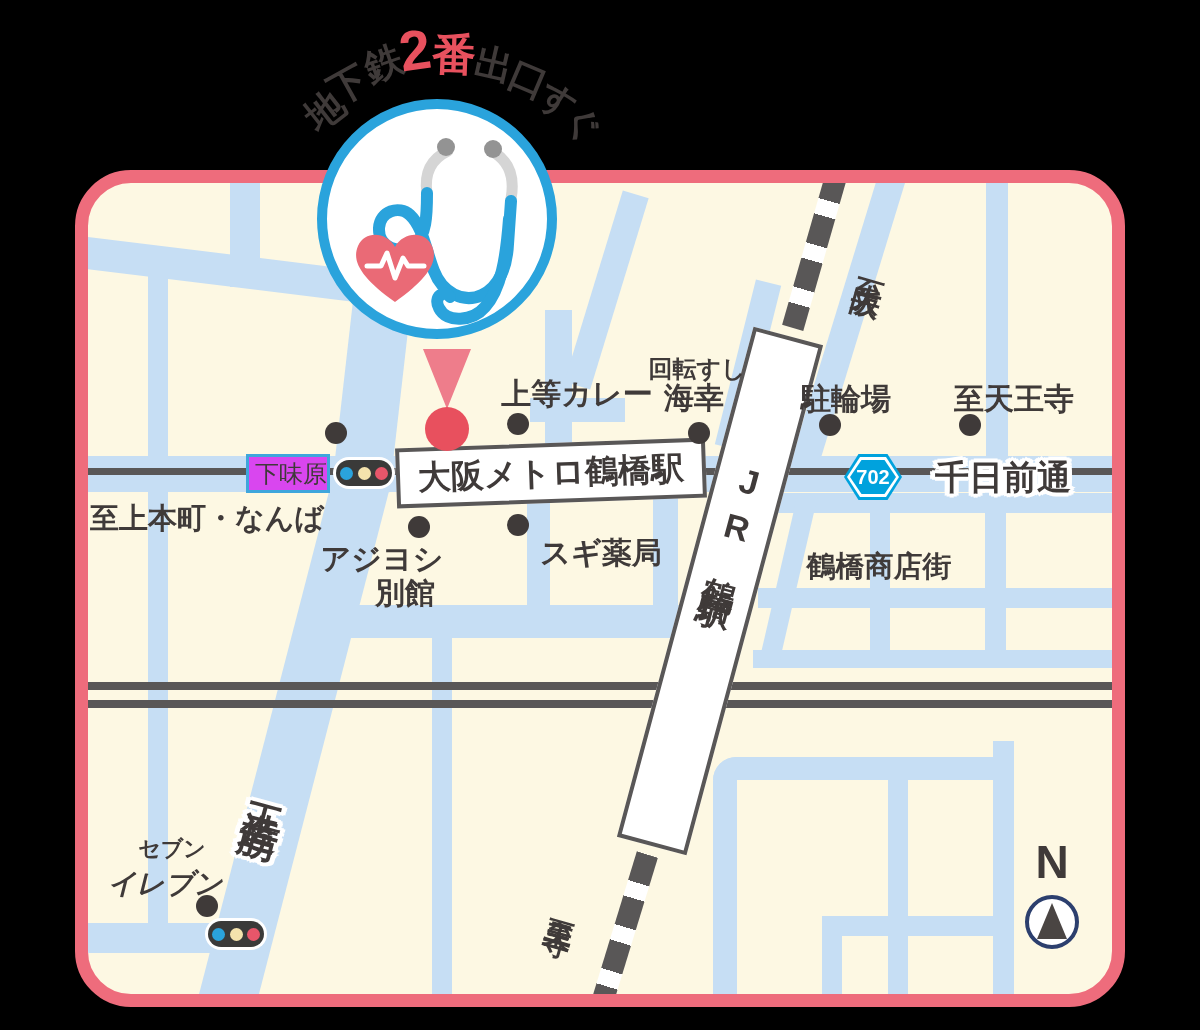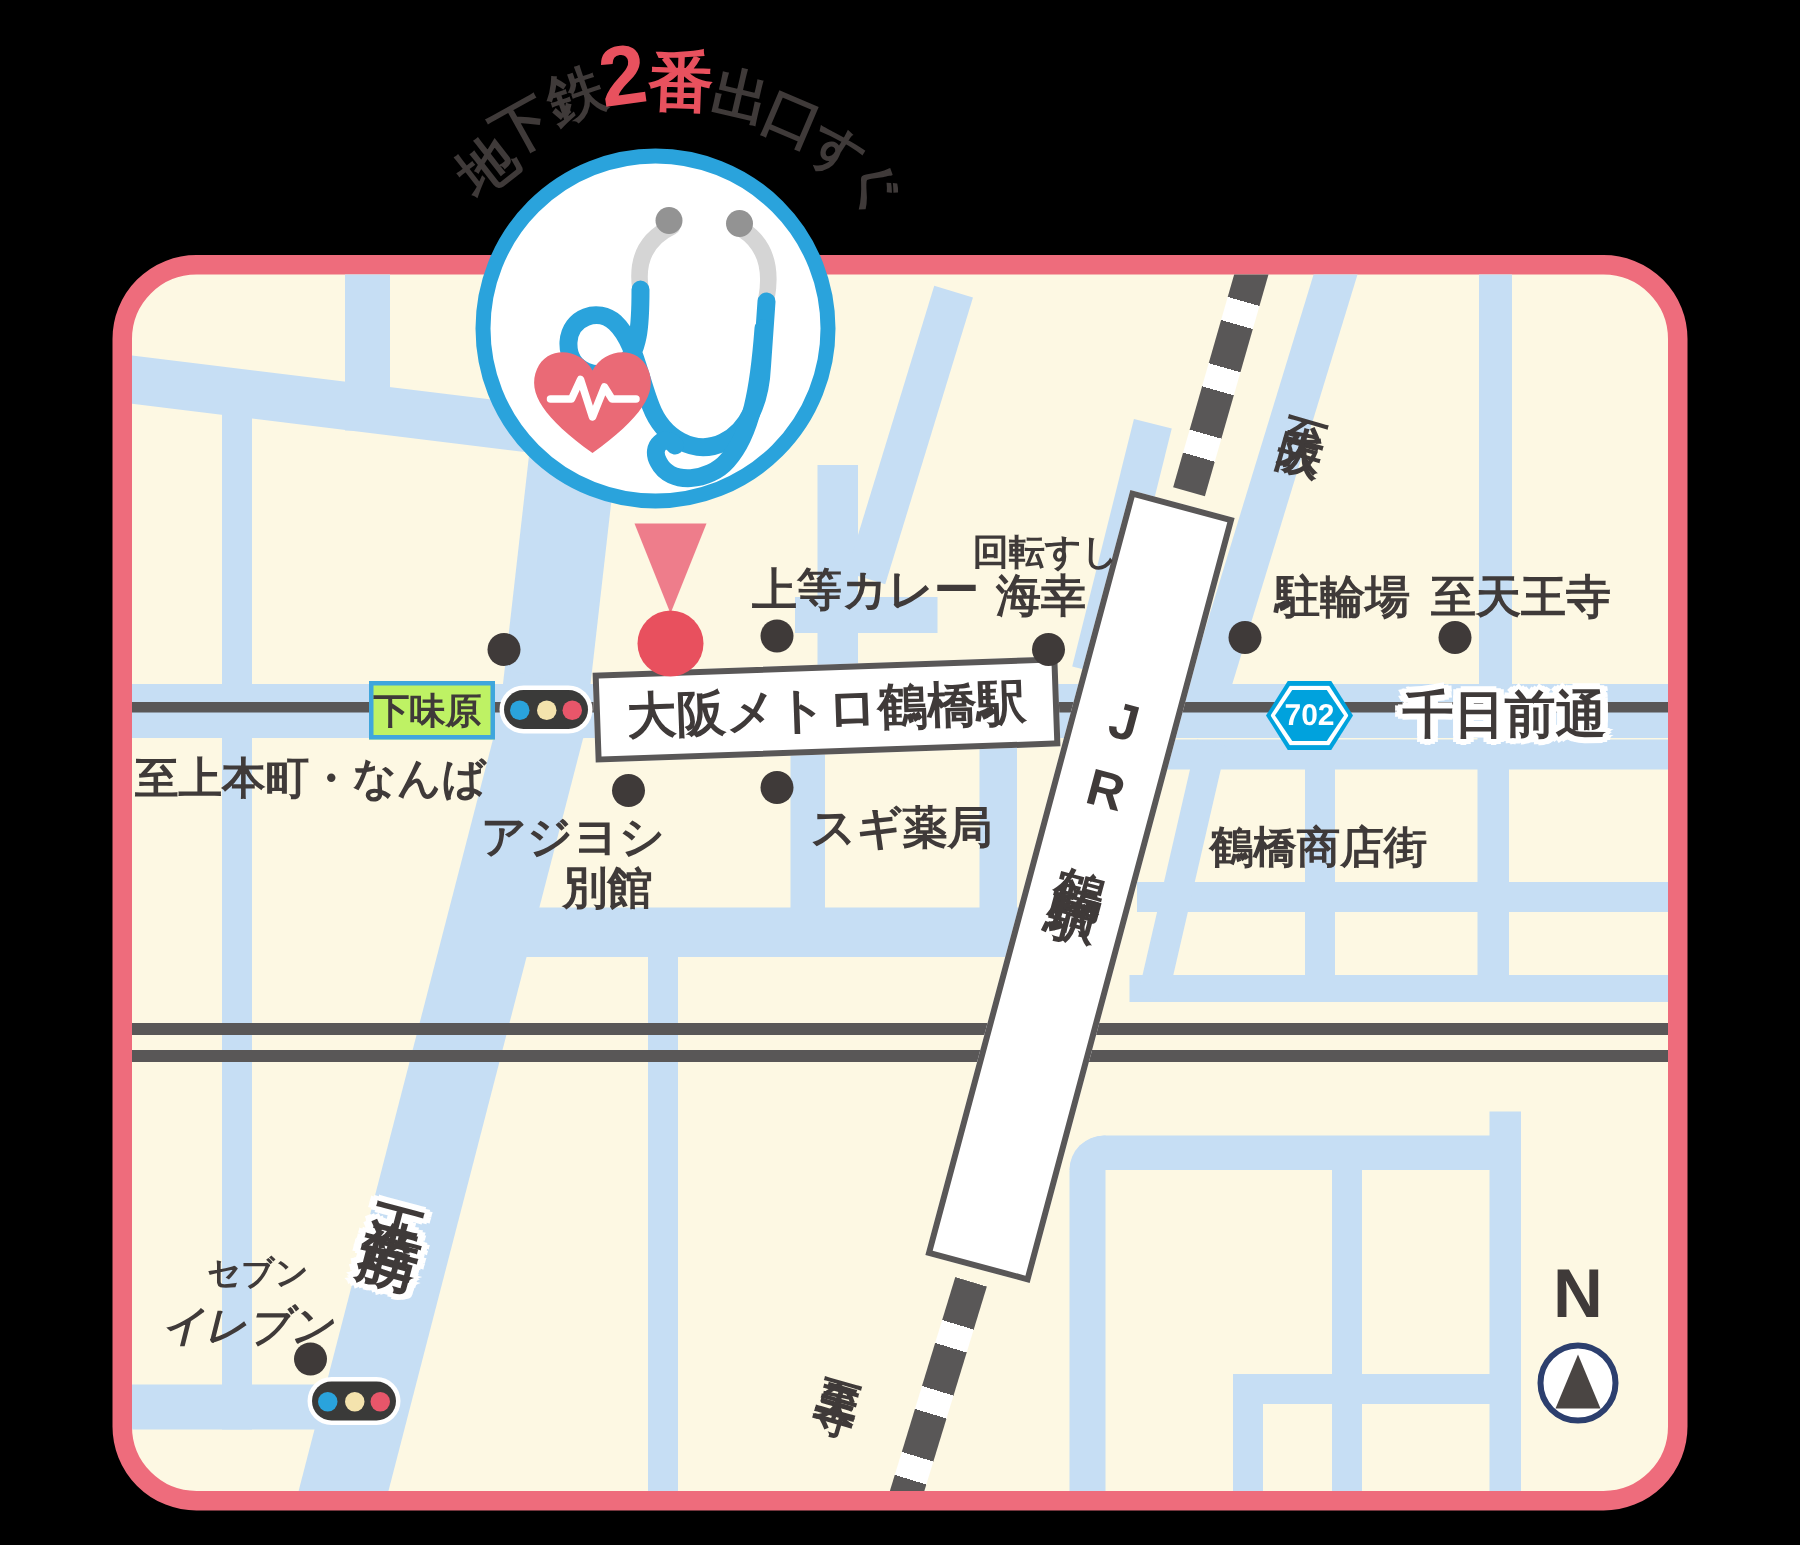--- a/index.html
+++ b/index.html
@@ -31,22 +31,22 @@
   .dot{position:absolute;width:22px;height:22px;border-radius:50%;background:#3f3a39;
        transform:translate(-50%,-50%);}
   
   .tl{position:absolute;width:56px;height:26px;background:#3a3a39;border-radius:13px;
       box-shadow:0 0 0 3px #fff;display:flex;align-items:center;justify-content:space-evenly;}
   .tl .b{width:13px;height:13px;border-radius:50%;}
   
   .hex{clip-path:polygon(25% 0,75% 0,100% 50%,75% 100%,25% 100%,0 50%);
        display:flex;align-items:center;justify-content:center;}
   
-  .xing{position:absolute;background:#bef264;border:3px solid #3fa6dc;box-sizing:border-box;
-        display:flex;align-items:center;justify-content:flex-start;font-weight:bold;font-size:24px;}
+  .xing{position:absolute;background:#d946ef;border:3px solid #3fa6dc;box-sizing:border-box;
+        display:flex;align-items:center;justify-content:flex-end;font-weight:normal;font-size:24px;}
   
   .compass-circle{position:absolute;width:54px;height:54px;border-radius:50%;background:#fff;
                   border:4px solid #2c3f6e;box-sizing:border-box;}
   .compass-needle{position:absolute;left:50%;bottom:6px;transform:translateX(-50%);
                   width:0;height:0;border-left:15px solid transparent;border-right:15px solid transparent;
                   border-bottom:36px solid #4a4543;}
   
   .logo-circle{position:absolute;left:317px;top:99px;width:240px;height:240px;box-sizing:border-box;
                border:10px solid #2aa3dc;border-radius:50%;background:#fff;z-index:6;}
   .pin-tri{position:absolute;left:423px;top:349px;width:0;height:0;z-index:5;
@@ -140,30 +140,30 @@
       <div class="dot" style="left:611px;top:250px;"></div>
       <div class="dot" style="left:742px;top:242px;"></div>
       <div class="dot" style="left:882px;top:242px;"></div>
       <div class="dot" style="left:331px;top:344px;"></div>
       <div class="dot" style="left:430px;top:342px;"></div>
       <div class="dot" style="left:119px;top:723px;"></div>
 
       <div class="lbl" style="left:489px;top:211px;">上等カレー</div>
       <div class="lbl" style="left:609px;top:186px;font-size:24px;">回転すし</div>
       <div class="lbl" style="left:606px;top:215px;">海幸</div>
-      <div class="lbl" style="left:807px;top:216px;">駐輪場</div>
+      <div class="lbl" style="left:758px;top:216px;">駐輪場</div>
       <div class="lbl" style="left:926px;top:216px;">至天王寺</div>
       <div class="lbl" style="left:294px;top:376px;">アジヨシ</div>
       <div class="lbl" style="left:317px;top:410px;">別館</div>
       <div class="lbl" style="left:477px;top:370px;margin-left:36px;">スギ薬局</div>
       <div class="lbl" style="left:791px;top:383px;font-size:29px;">鶴橋商店街</div>
       <div class="lbl" style="left:84px;top:666px;font-size:22px;">セブン</div>
       <div class="lbl" style="left:77px;top:701px;font-size:28px;font-style:italic;">イレブン</div>
 
-      <div class="lbl" style="left:119px;top:337px;font-size:29px;font-weight:bold;">至上本町・なんば</div>
+      <div class="lbl" style="left:119px;top:337px;font-size:29px;font-weight:bold;font-family:Liberation Mono, monospace;">至上本町・なんば</div>
       <div class="lbl vert" style="left:789px;top:80px;font-size:30px;letter-spacing:4px;transform:translate(-50%,-50%) rotate(16deg);">至大阪</div>
       <div class="lbl vert" style="left:479px;top:722px;font-size:28px;letter-spacing:3px;transform:translate(-50%,-50%) rotate(16deg);">至天王寺</div>
 
       <div class="lbl outline" style="left:915px;top:294px;font-size:34px;">千日前通</div>
       <div class="lbl vert outline" style="left:185px;top:603px;font-size:40px;letter-spacing:8px;transform:translate(-50%,-50%) rotate(15deg);">玉造筋</div>
 
       <div class="lbl" style="left:964px;top:679px;font-size:46px;">N</div>
       <div class="compass-circle" style="left:937px;top:712px;">
         <div class="compass-needle"></div>
       </div>

